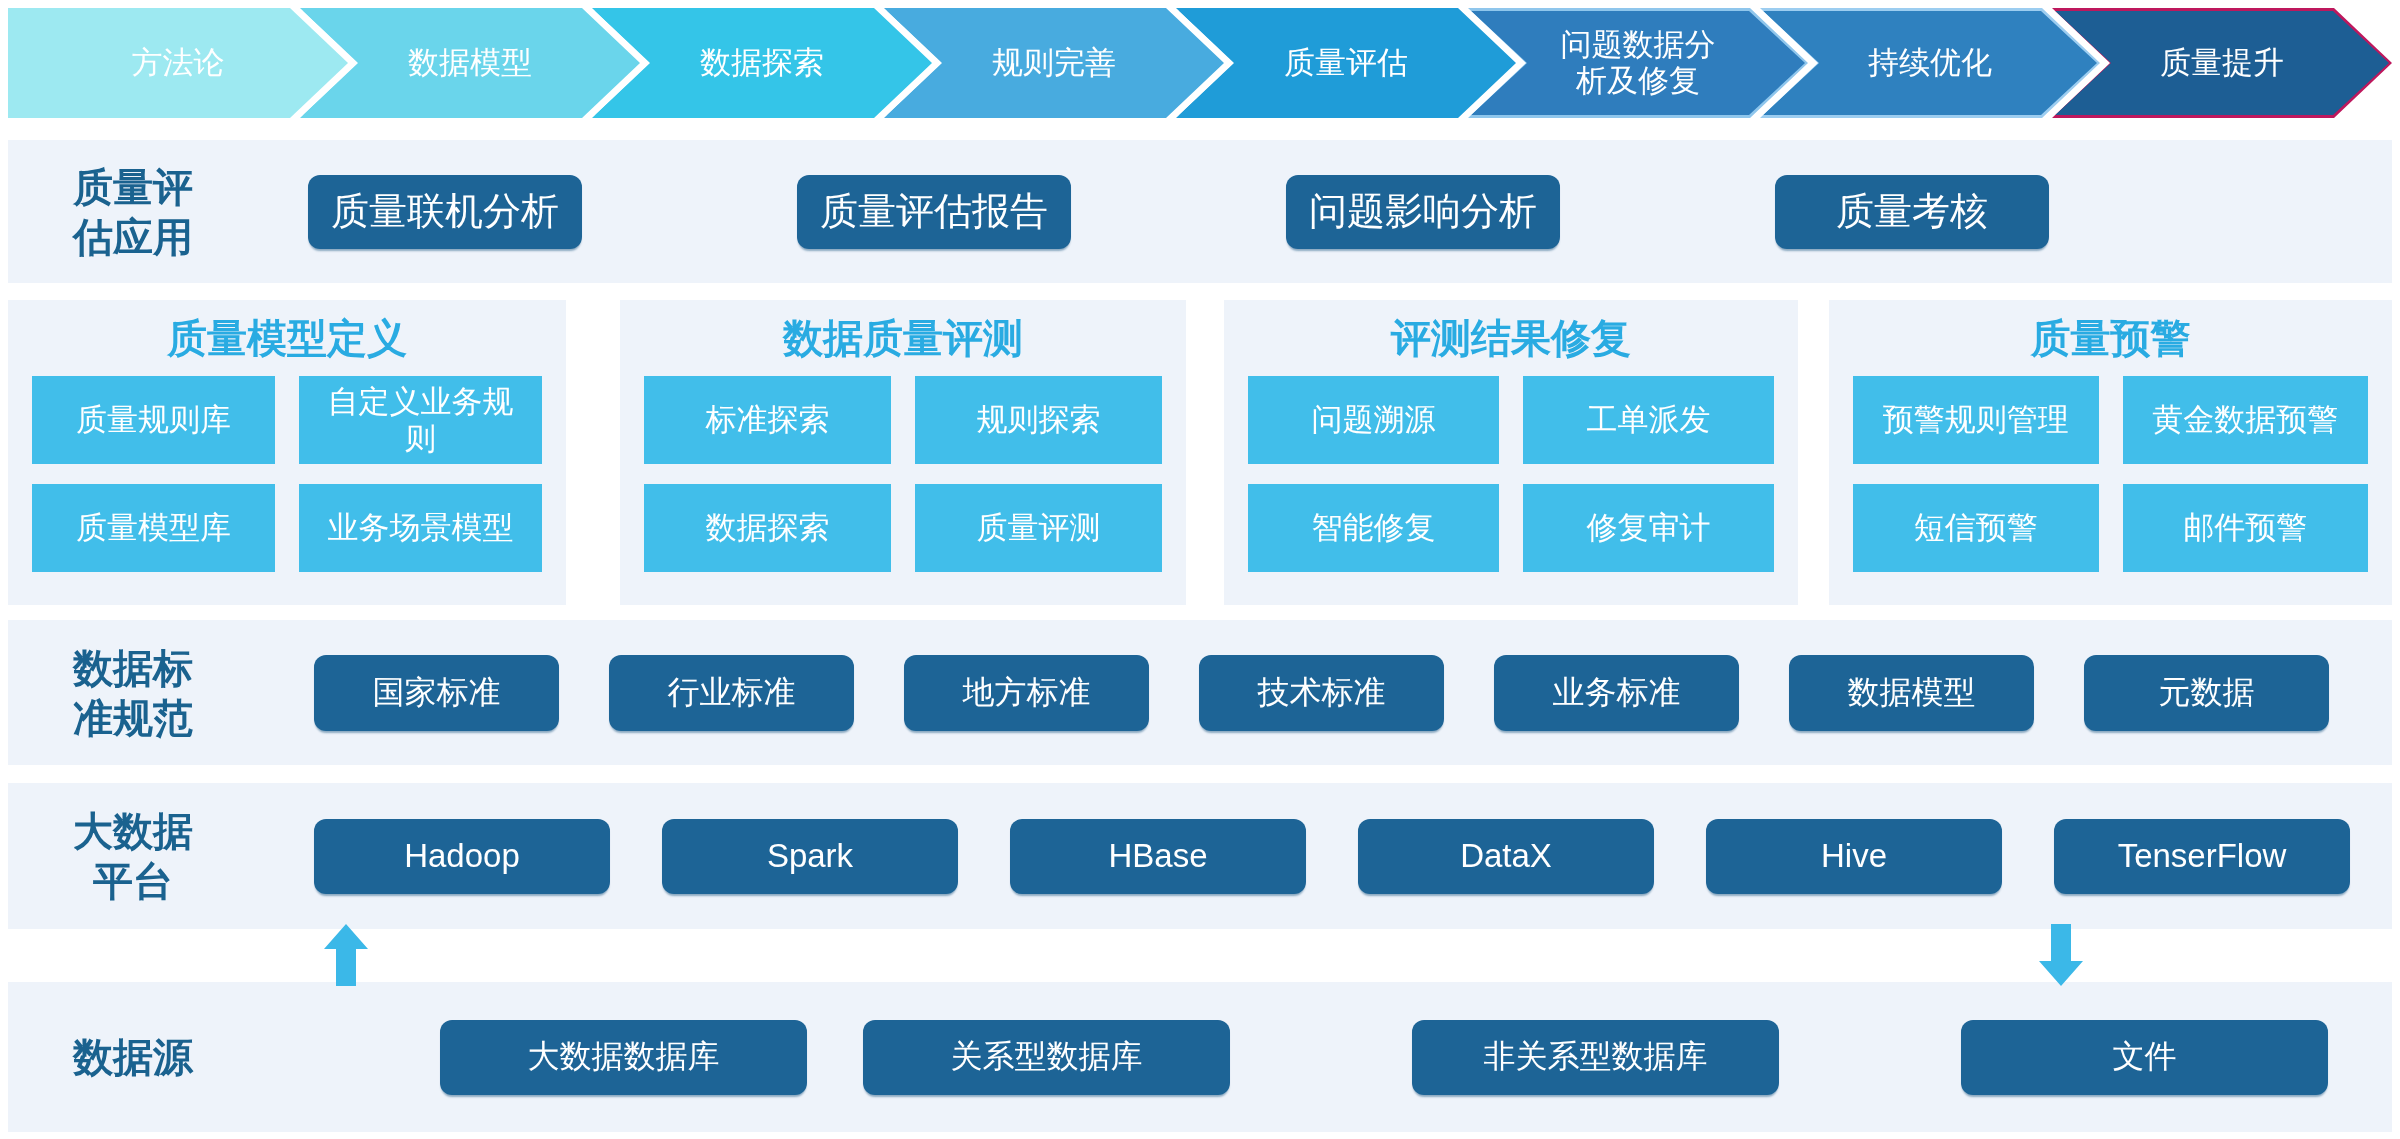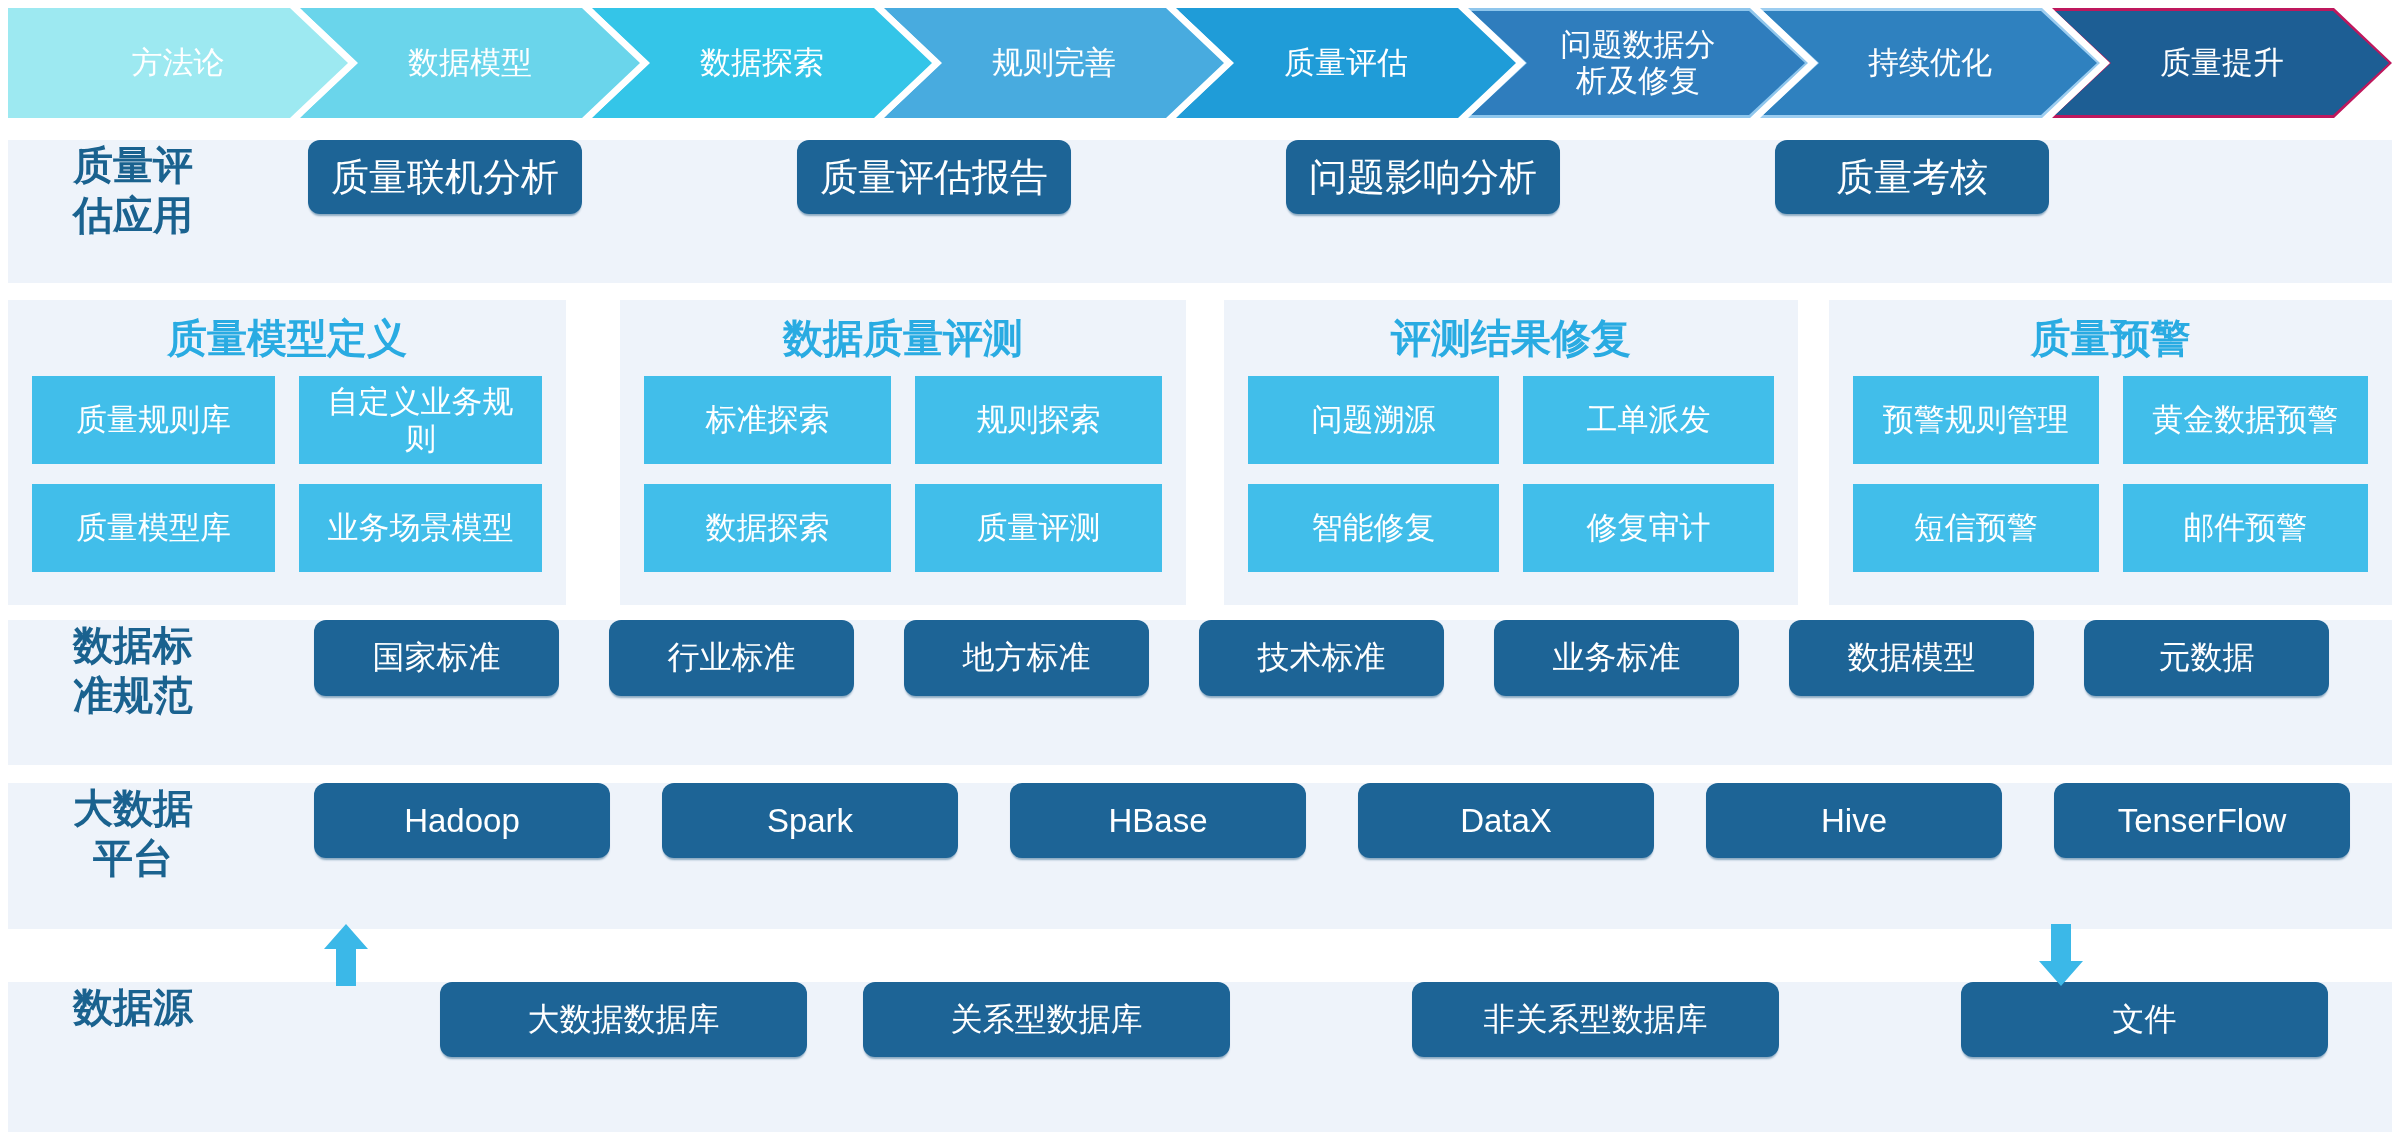--- a/index.html
+++ b/index.html
@@ -12,21 +12,21 @@
           clip-path: polygon(0 0, calc(100% - 58px) 0, 100% 50%, calc(100% - 58px) 100%, 0 100%, 58px 50%); }
   .chev.first { clip-path: polygon(0 0, calc(100% - 58px) 0, 100% 50%, calc(100% - 58px) 100%, 0 100%); }
   .chev + .chev { margin-left:-48px; }
   .chev-fill { position:absolute; inset:3px;
           clip-path: polygon(0 0, calc(100% - 56px) 0, 100% 50%, calc(100% - 56px) 100%, 0 100%, 56px 50%); }
   .chev.first .chev-fill { clip-path: polygon(0 0, calc(100% - 56px) 0, 100% 50%, calc(100% - 56px) 100%, 0 100%); }
   .chev-label { position:absolute; inset:0; display:flex; align-items:center; justify-content:center;
           padding:0 54px; color:#fff; font-size:31px; text-align:center; white-space:pre-line; line-height:1.15; }
 
   
-  .band { background:var(--band-bg); margin:0 8px; display:flex; }
+  .band { background:var(--band-bg); margin:0 8px; display:flex; align-items:center; }
   .band-label { flex:0 0 250px; text-align:center; font-weight:bold; color:var(--label-text);
           white-space:pre-line; line-height:1.25; font-size:40px; }
   .dark-btn { background:var(--dark-button); border-radius:12px; color:#fff;
           display:flex; align-items:center; justify-content:center; white-space:pre-line; text-align:center;
           box-shadow:0 3px 2px -1px rgba(21,80,125,0.45); }
 
   .band-apps { height:143px; margin-top:22px; }
   .band-apps .dark-btn { width:274px; height:74px; font-size:38px; margin-left:215px; }
   .band-apps .dark-btn.b0 { margin-left:50px; }
 

